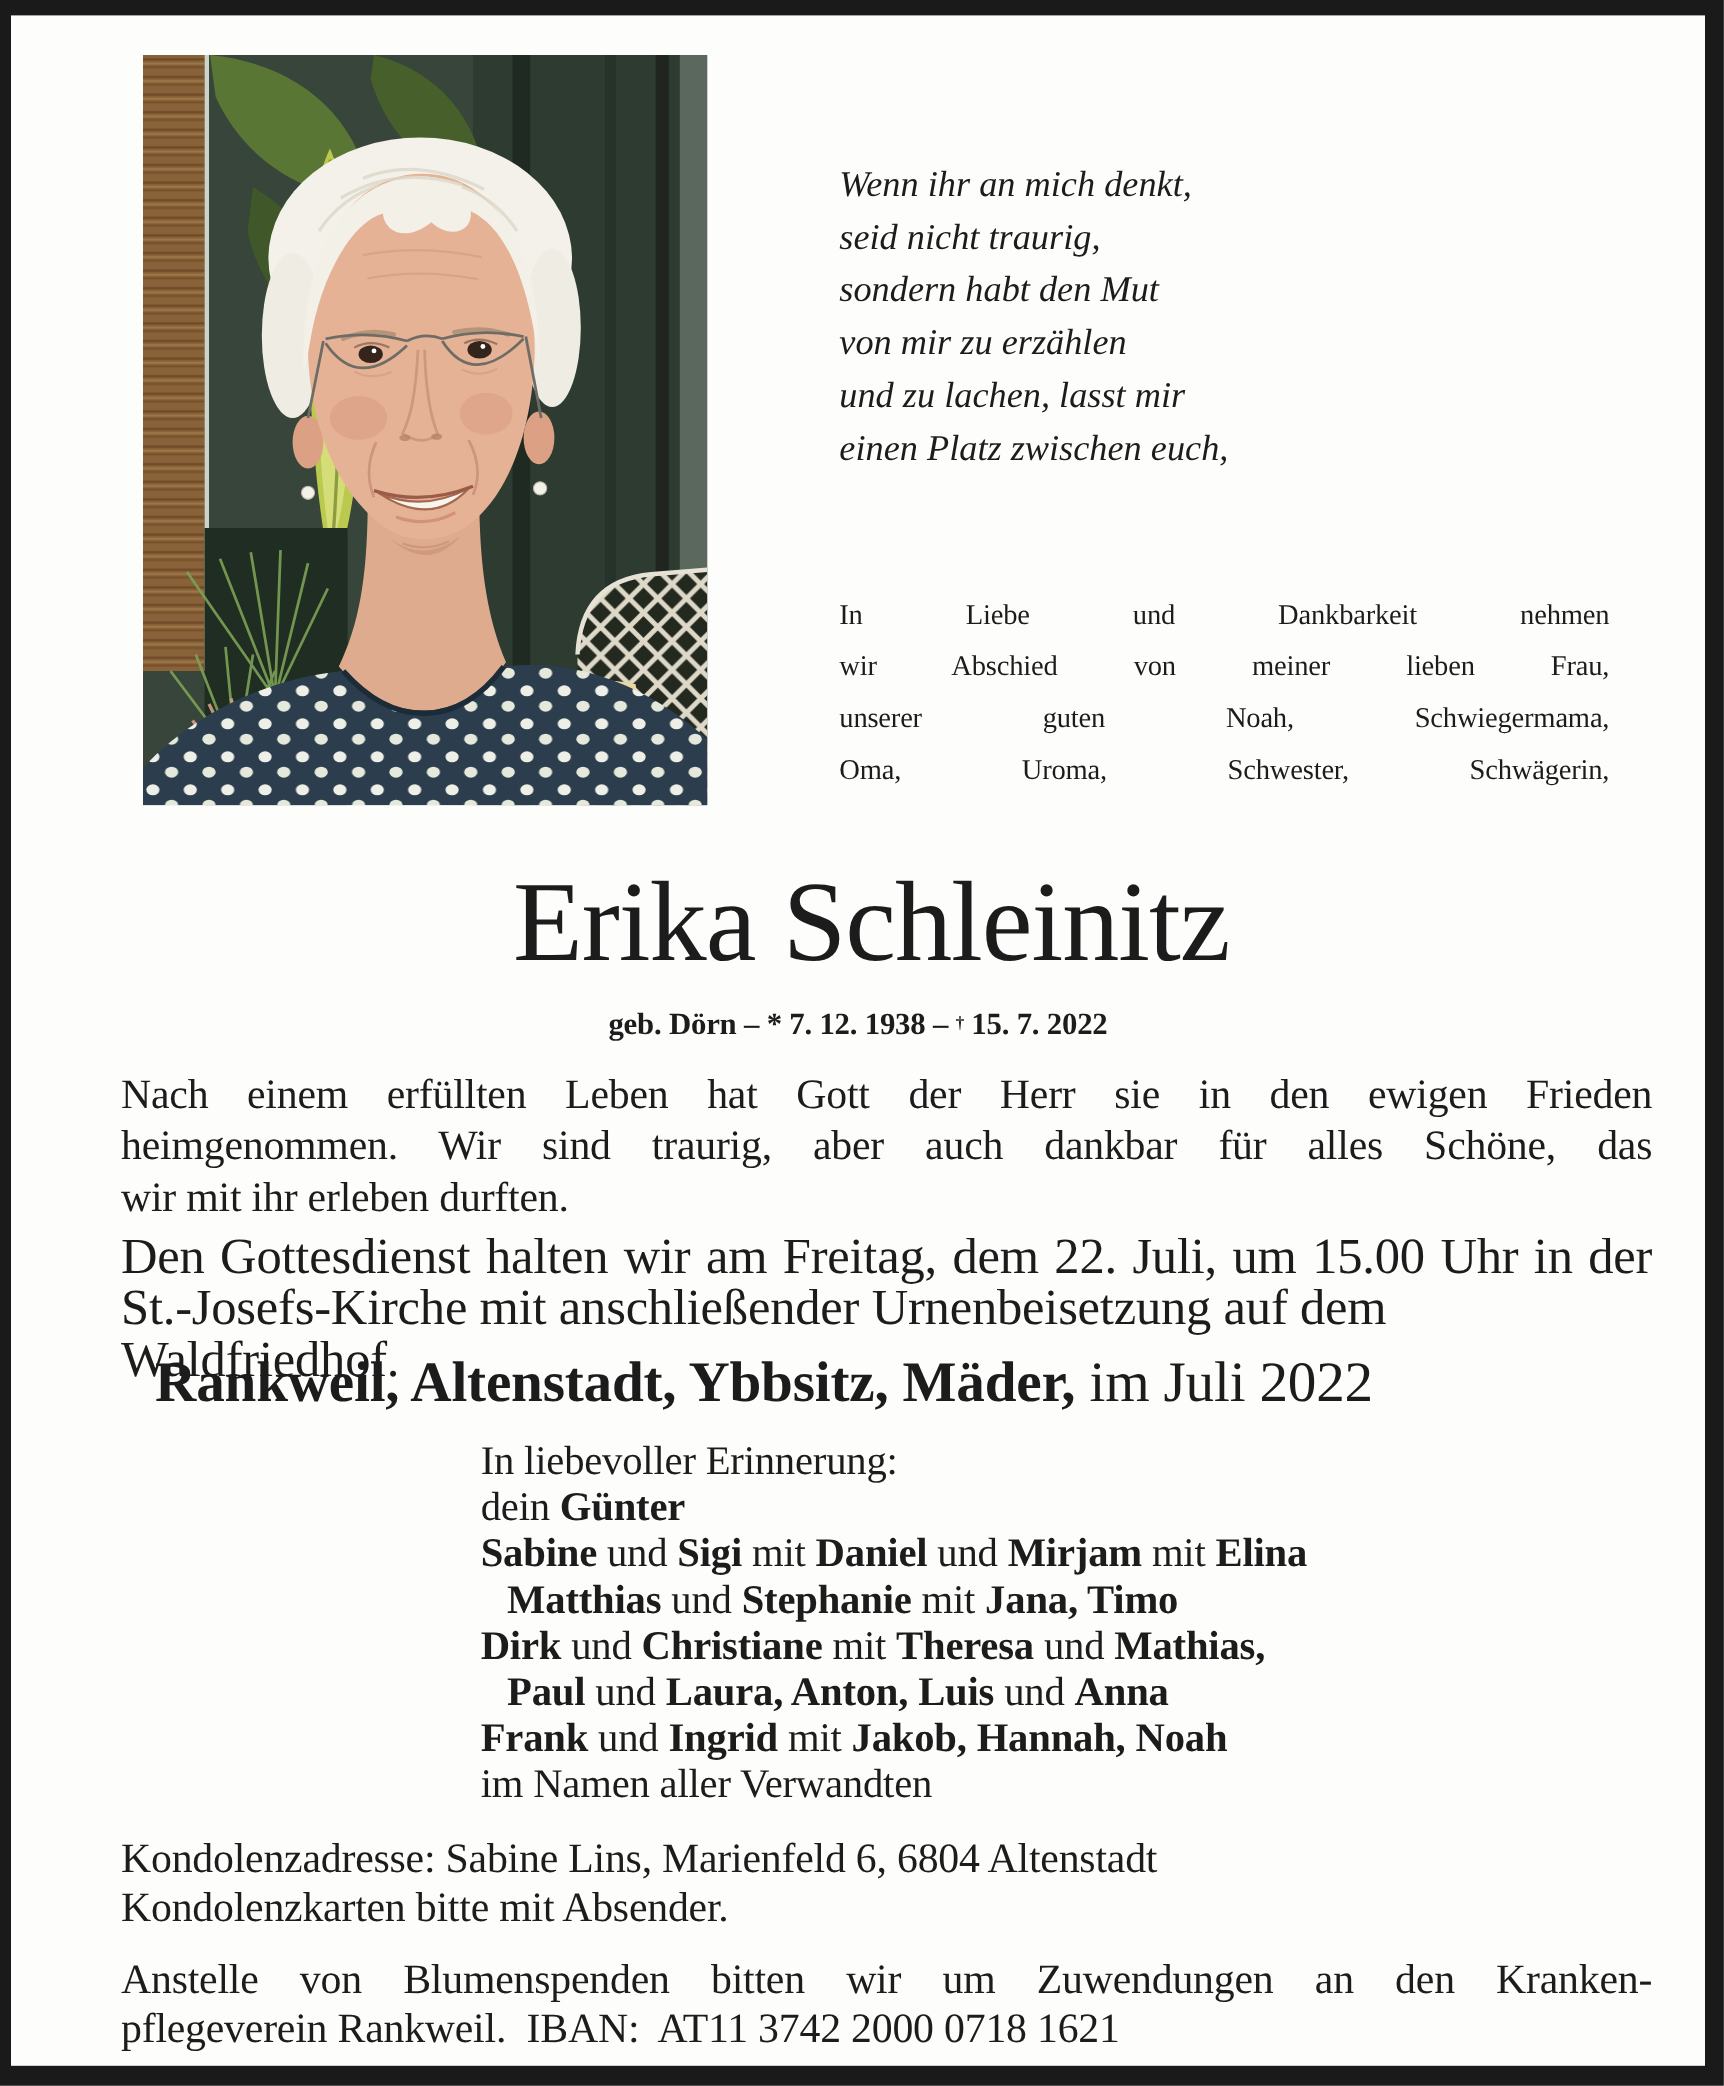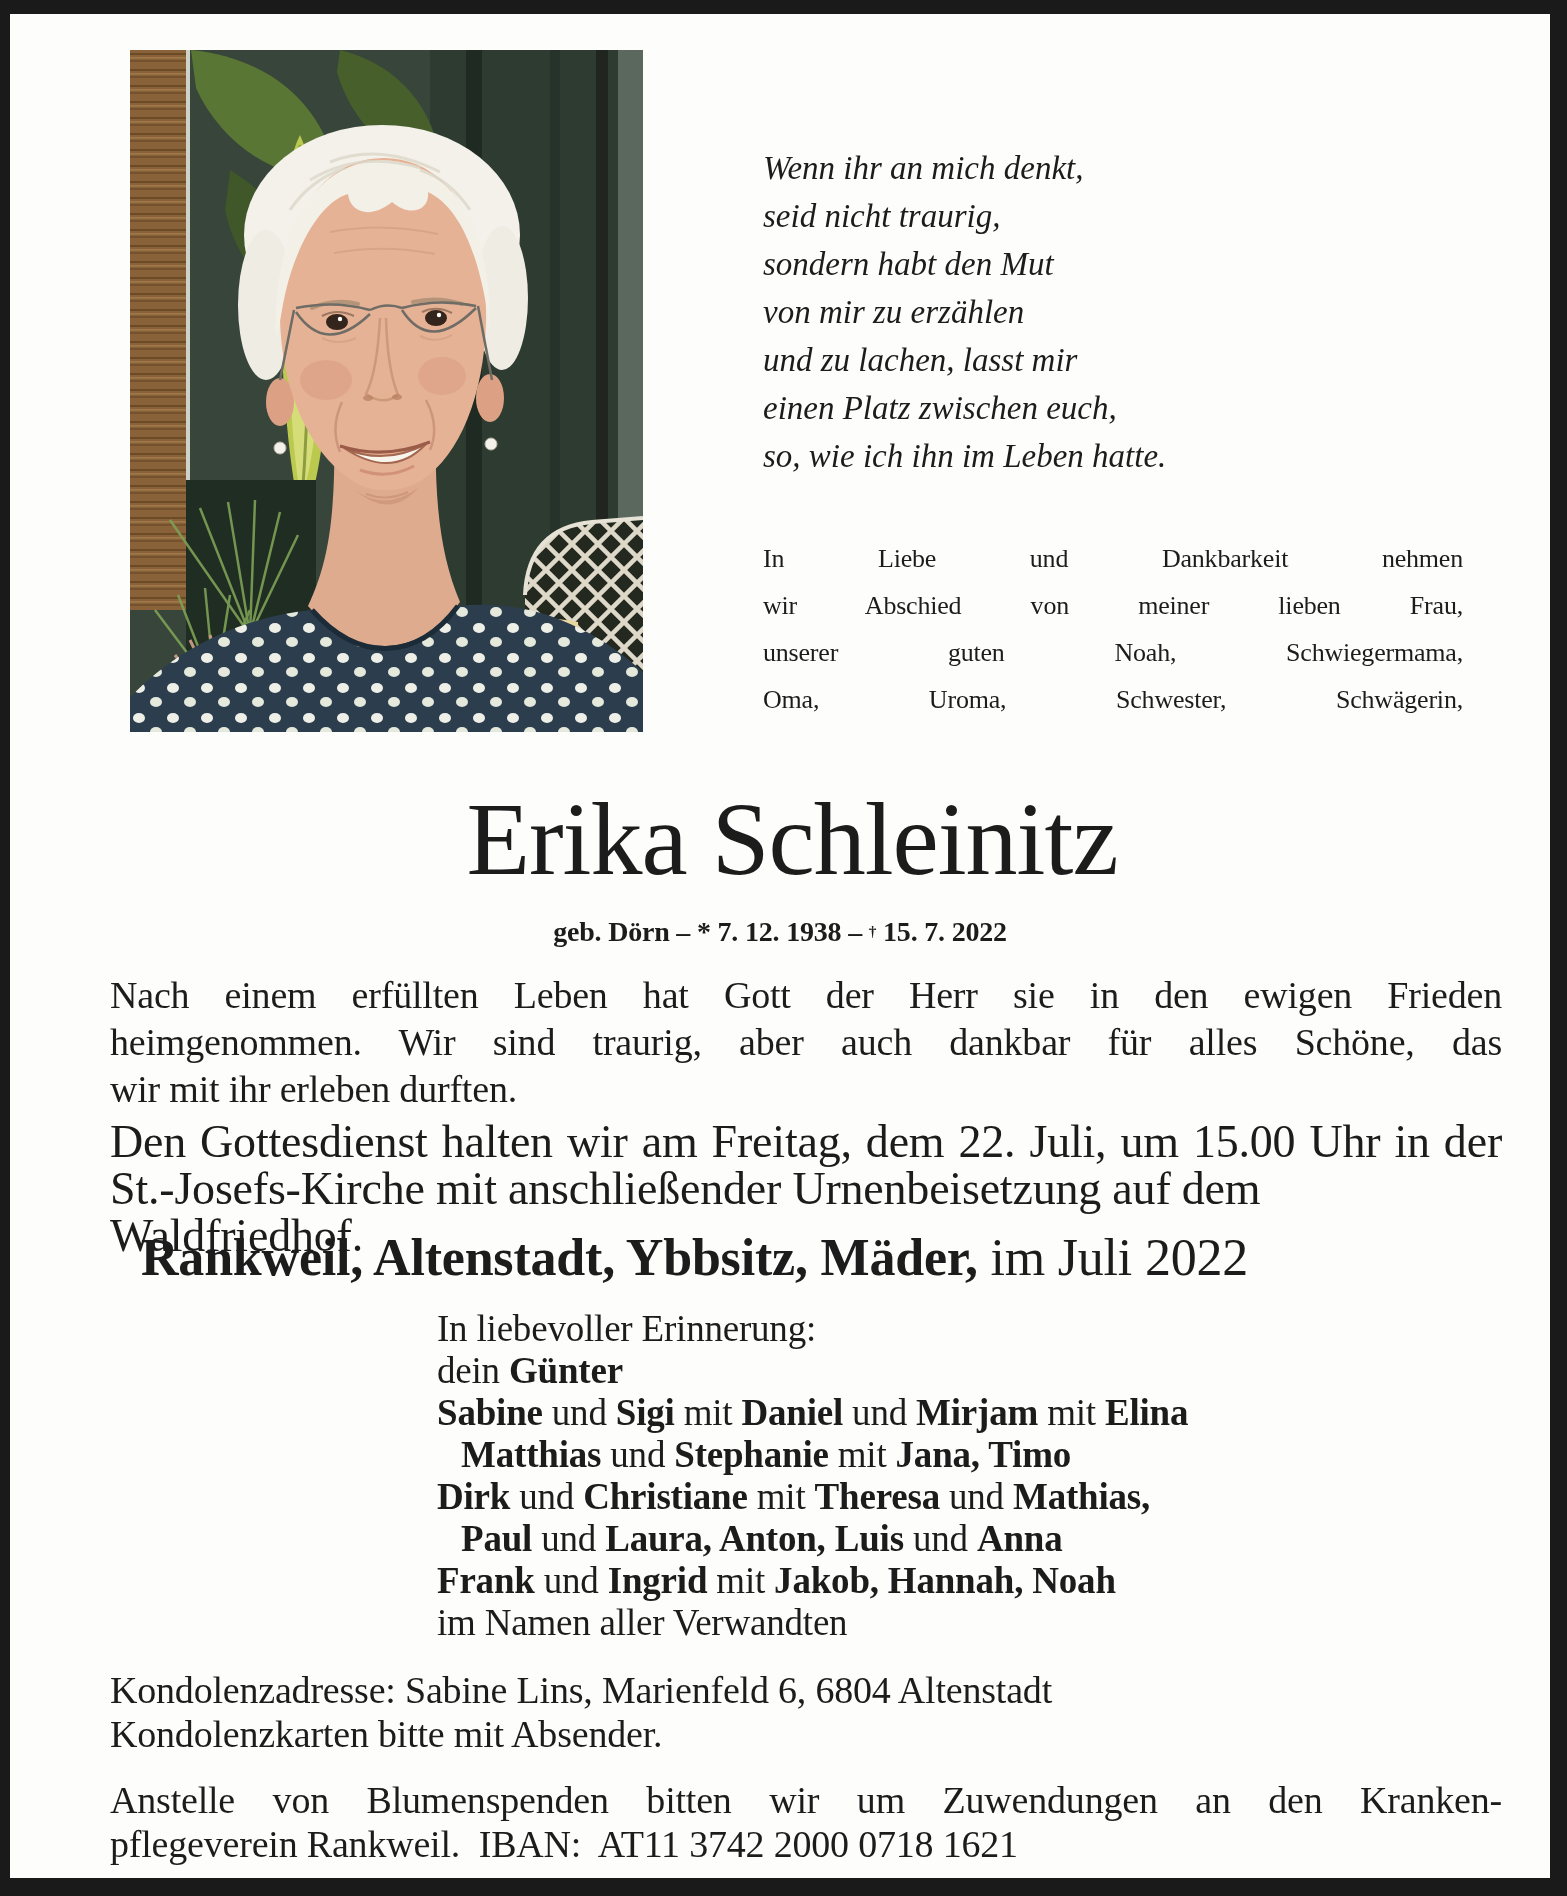--- a/index.html
+++ b/index.html
@@ -165,21 +165,20 @@
       </svg>
     </div>
 
     <div class="blk" id="poem">
         <div class="line">Wenn ihr an mich denkt,</div>
         <div class="line">seid nicht traurig,</div>
         <div class="line">sondern habt den Mut</div>
         <div class="line">von mir zu erzählen</div>
         <div class="line">und zu lachen, lasst mir</div>
         <div class="line">einen Platz zwischen euch,</div>
-        <div class="line">so, wie ich ihn im Leben hatte.</div>
       </div>
 
     <div class="blk" id="intro">
         <div class="line jl">In Liebe und Dankbarkeit nehmen</div>
         <div class="line jl">wir Abschied von meiner lieben Frau,</div>
         <div class="line jl">unserer guten Noah, Schwiegermama,</div>
         <div class="line jl">Oma, Uroma, Schwester, Schwägerin,</div>
       </div>
 
     <div class="blk" id="name">Erika Schleinitz</div>

